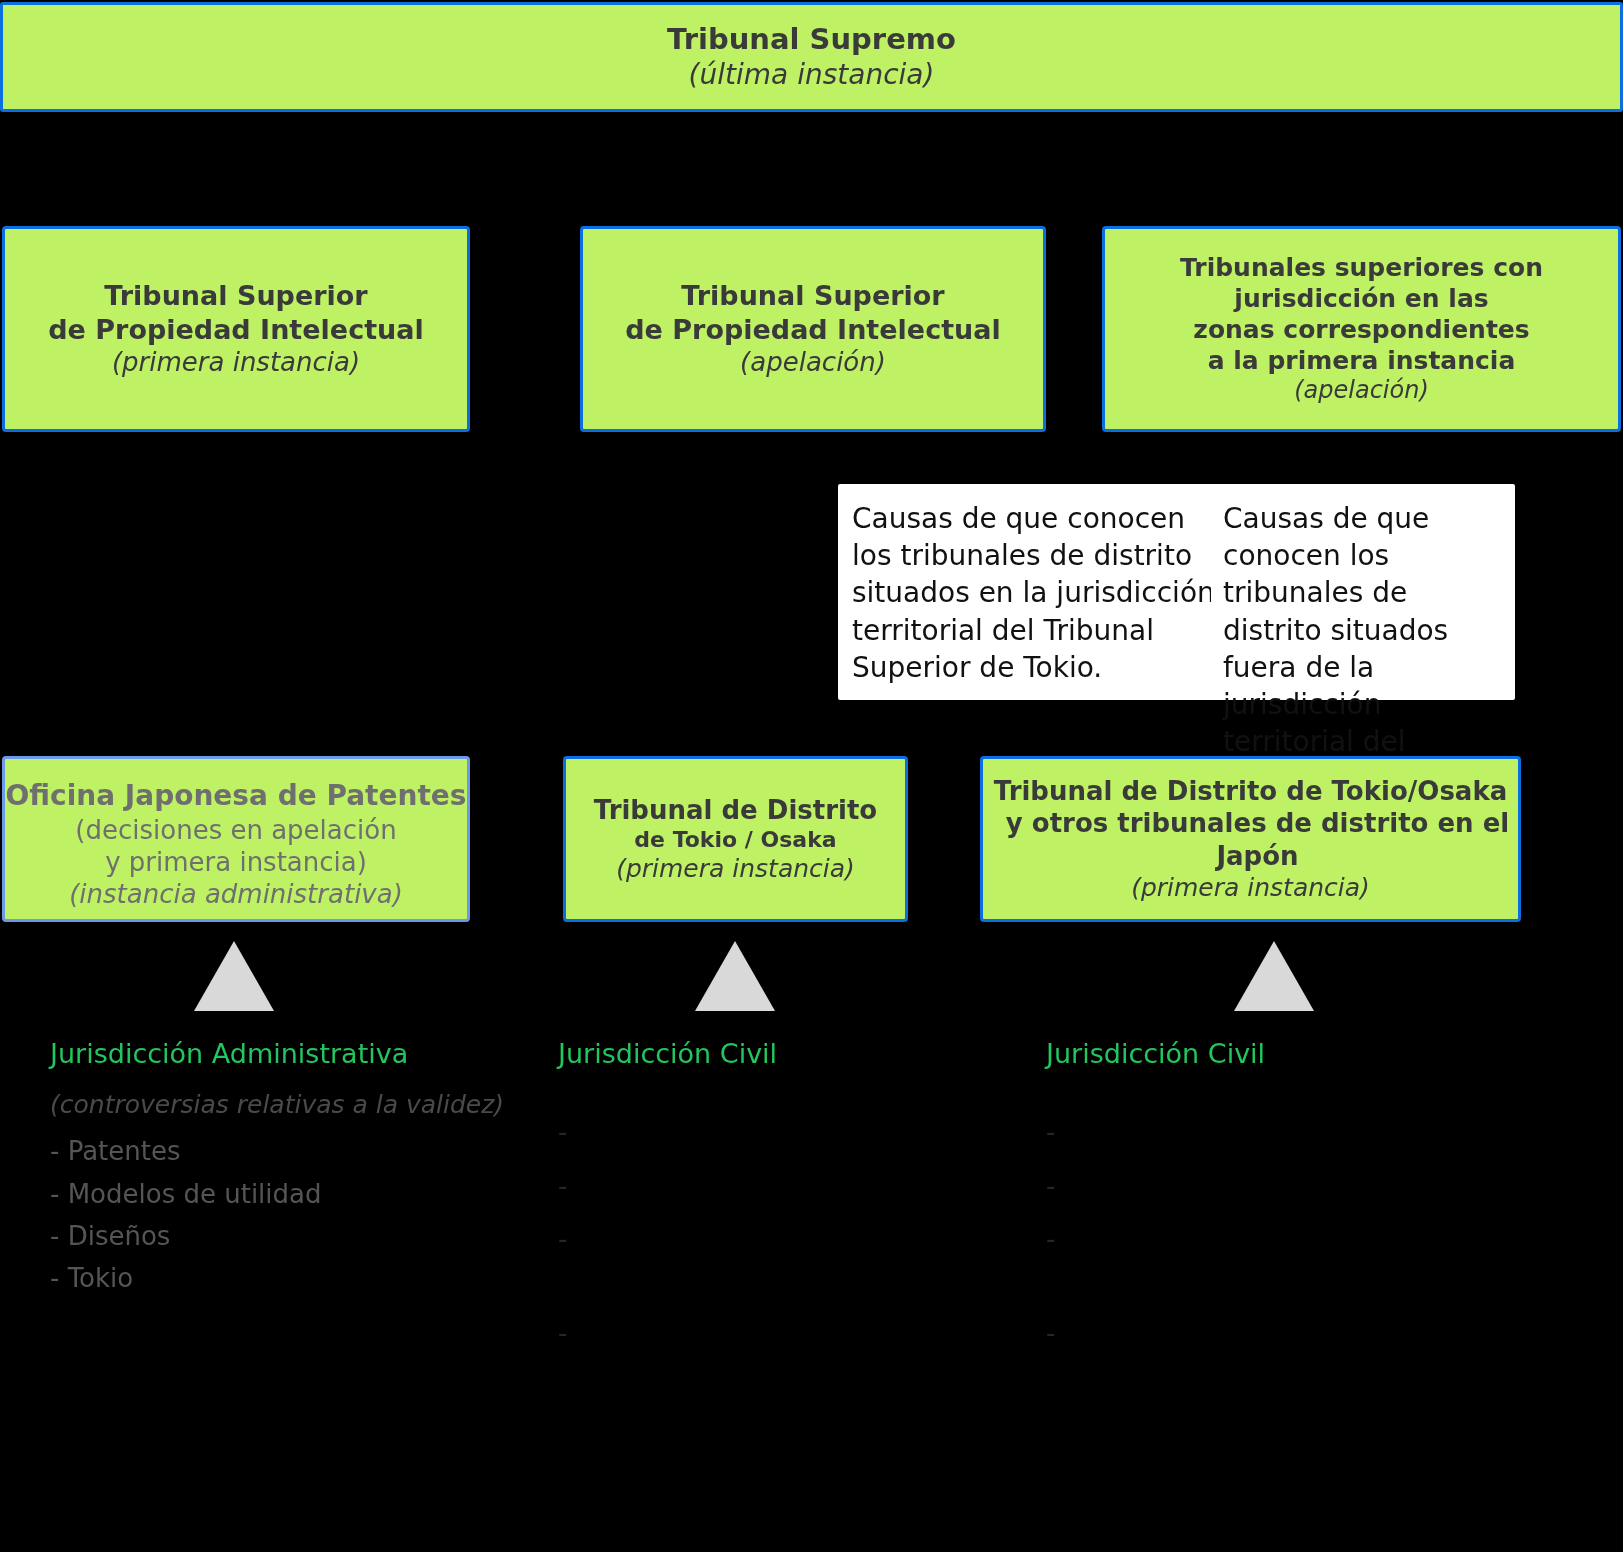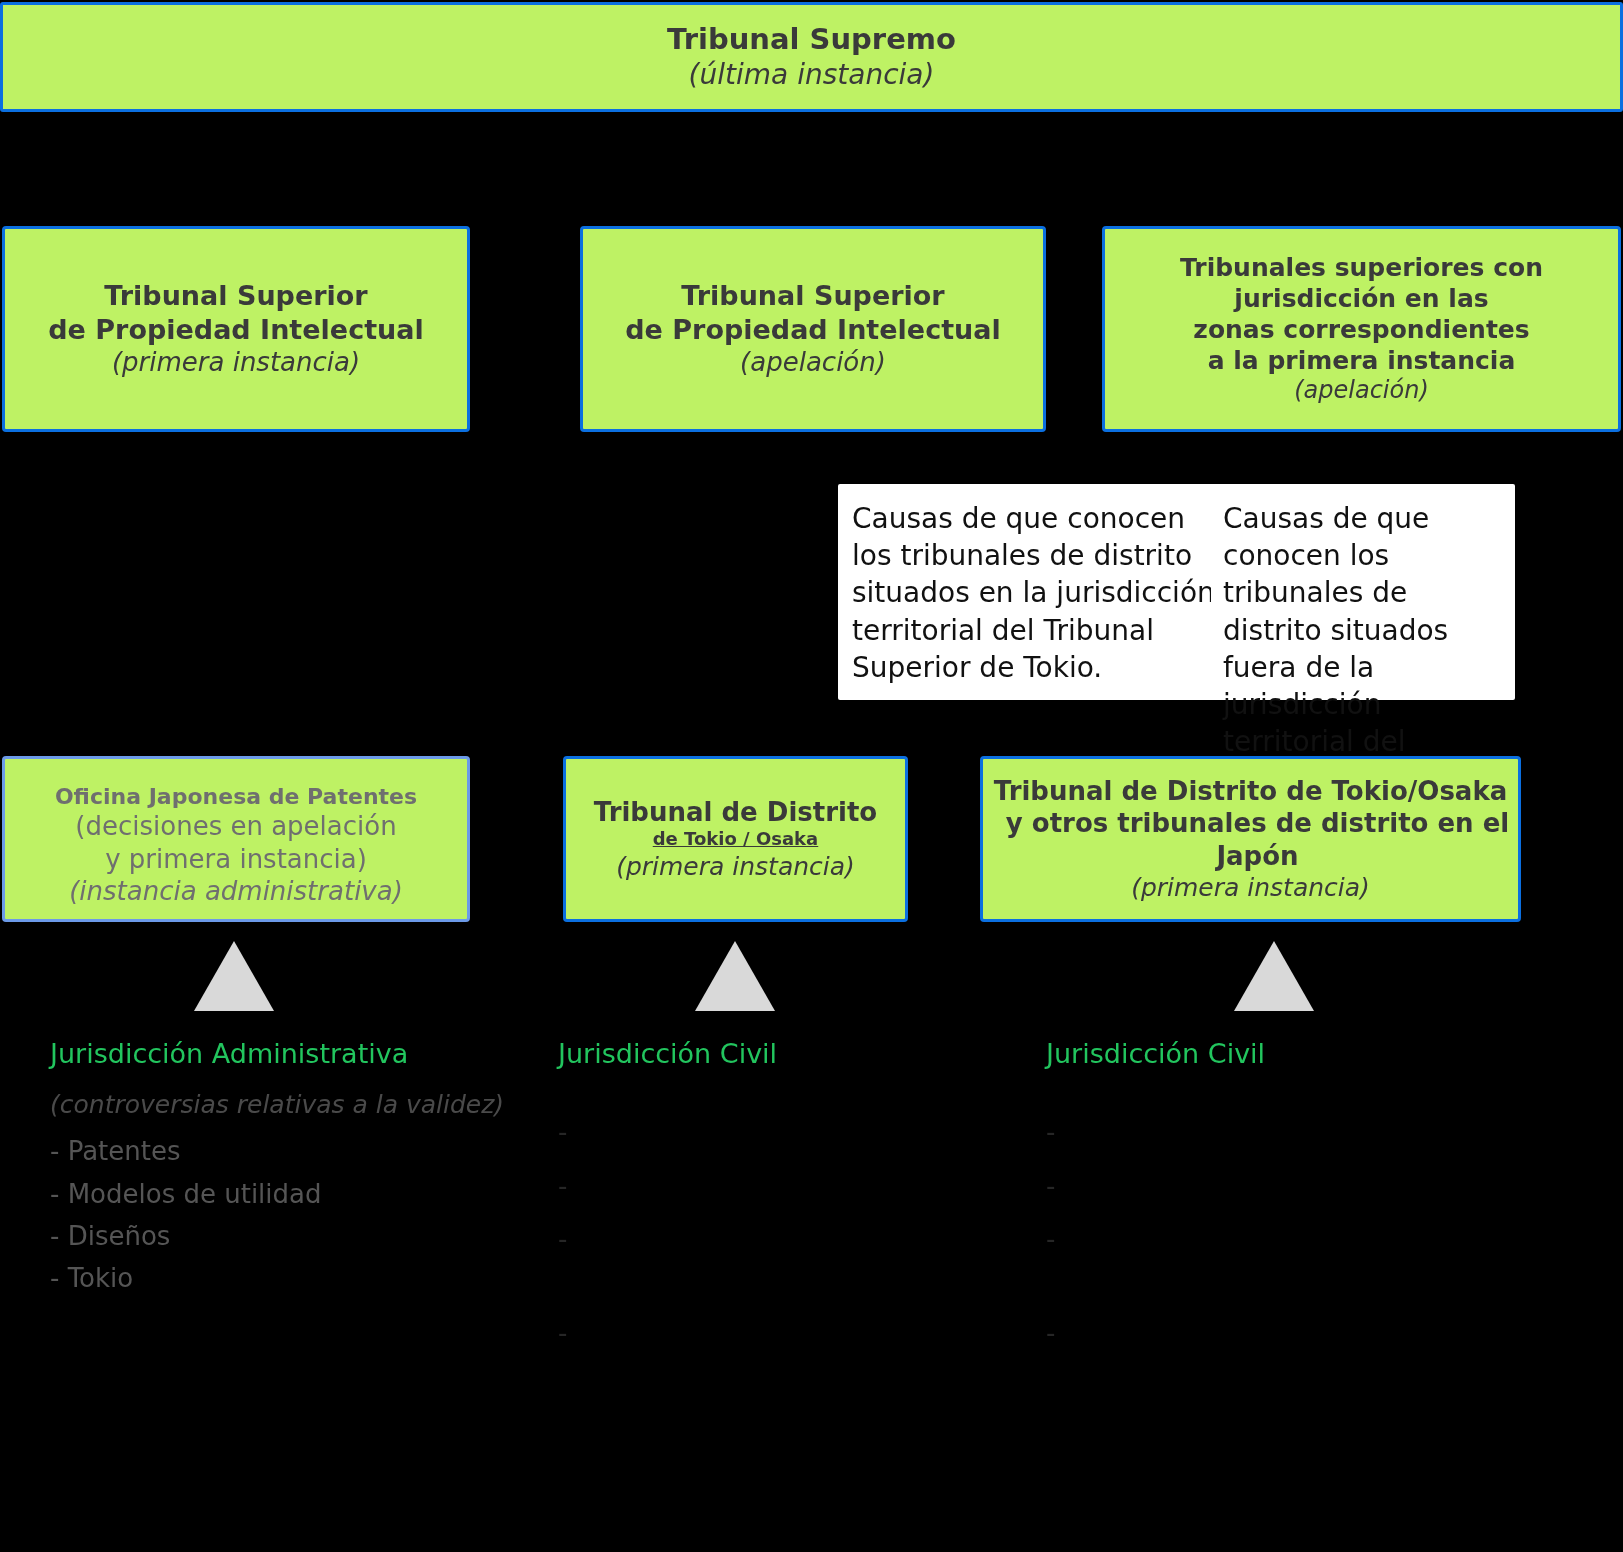--- a/index.html
+++ b/index.html
@@ -144,29 +144,29 @@
     <div class="title" style="font-size:25px;">zonas correspondientes</div>
     <div class="title" style="font-size:25px;">a la primera instancia</div>
     <div class="sub" style="font-size:24px;">(apelación)</div>
   </div>
 
   <div class="callout" style="left:838px; top:484px; width:407px; height:216px;">Causas de que conocen los tribunales de distrito situados en la jurisdicción territorial del Tribunal Superior de Tokio.</div>
 
   <div class="callout" style="left:1211px; top:484px; width:304px; height:216px;padding-left:12px;">Causas de que conocen los tribunales de distrito situados fuera de la jurisdicción territorial del Tribunal Superior de Tokio.</div>
 
   <div class="box light" style="left:2px; top:756px; width:468px; height:166px;">
-    <div class="title" style="font-size:22px;margin-top:12px;">Oficina Japonesa de Patentes</div>
+    <div class="title" style="font-size:28px;margin-top:12px;">Oficina Japonesa de Patentes</div>
     <div class="sub-plain" style="font-size:26px;">(decisiones en apelación</div>
     <div class="sub-plain" style="font-size:26px;">y primera instancia)</div>
     <div class="sub" style="font-size:26px;">(instancia administrativa)</div>
   </div>
 
   <div class="box" style="left:563px; top:756px; width:345px; height:166px;">
     <div class="title" style="font-size:26px;">Tribunal de Distrito</div>
-    <div class="title" style="font-size:18px;text-decoration:underline;">de Tokio / Osaka</div>
+    <div class="title" style="font-size:22px;">de Tokio / Osaka</div>
     <div class="sub" style="font-size:25px;">(primera instancia)</div>
   </div>
 
   <div class="box" style="left:980px; top:756px; width:541px; height:166px;">
     <div class="title" style="font-size:26px;">Tribunal de Distrito de Tokio/Osaka</div>
     <div class="title" style="font-size:26px;padding-left:14px;">y otros tribunales de distrito en el Japón</div>
     <div class="sub" style="font-size:25px;">(primera instancia)</div>
   </div>
 
   <div class="tri" style="left:194px; top:941px;"></div>

